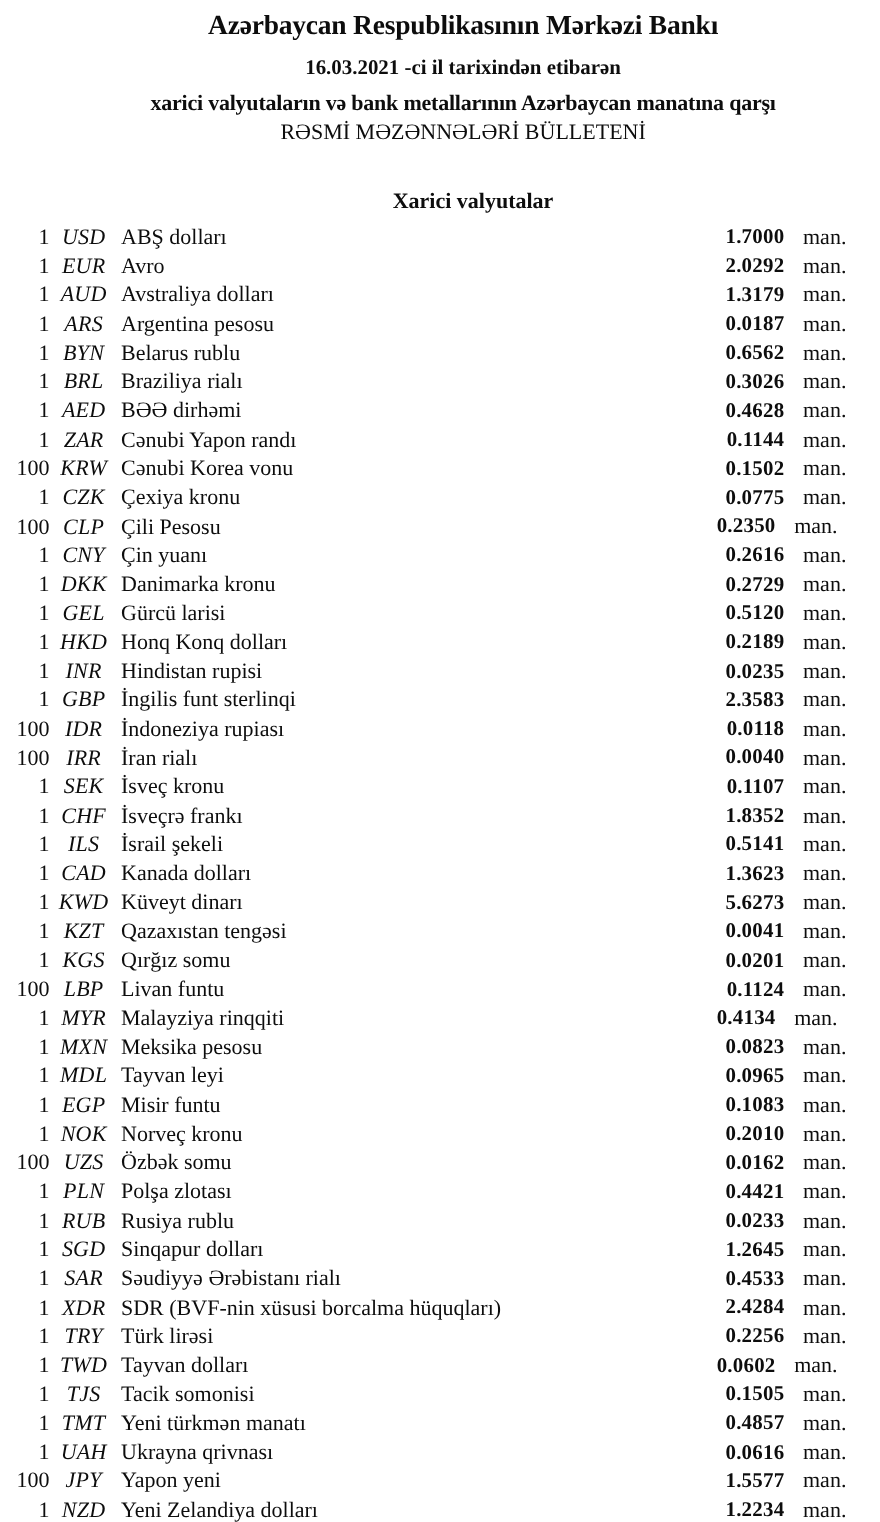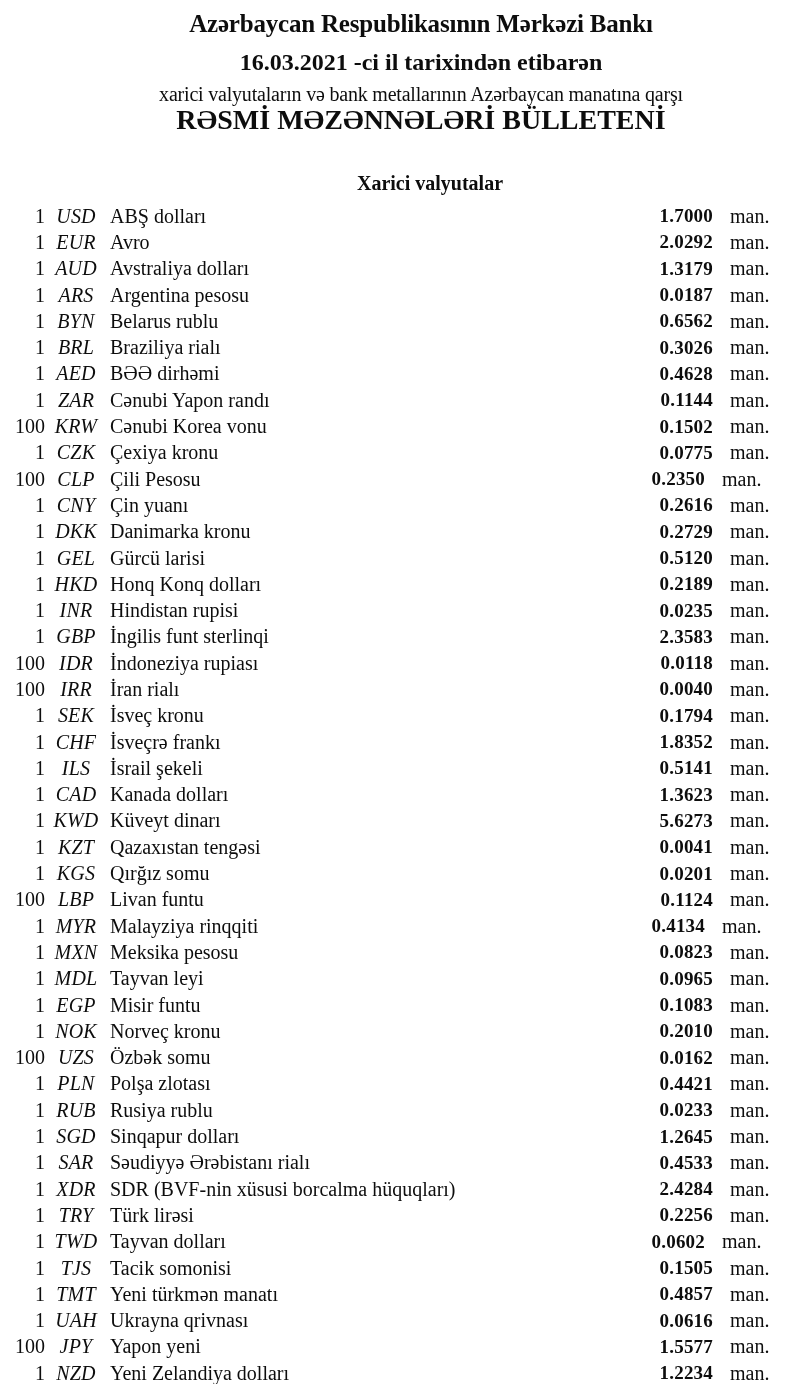--- a/index.html
+++ b/index.html
@@ -26,35 +26,35 @@
     padding-left: 42px;
   }
   .title {
     font-size: 25px;
     font-weight: bold;
     line-height: 29px;
     padding-top: 9px;
     letter-spacing: -0.2px;
   }
   .date-line {
-    font-size: 24px;
+    font-size: 19px;
     font-weight: bold;
     margin-top: 14px;
     line-height: 20px;
   }
   .subtitle-line {
     font-size: 20px;
-    font-weight: normal;
+    font-weight: bold;
     margin-top: 12px;
     line-height: 21px;
     letter-spacing: -0.2px;
   }
   .bulletin-line {
-    font-size: 28px;
-    font-weight: bold;
+    font-size: 20px;
+    font-weight: normal;
     margin-top: 4px;
     line-height: 22px;
   }
   .section-title {
     text-align: center;
     padding-left: 60px;
     font-size: 20px;
     font-weight: bold;
     margin-top: 42px;
     line-height: 21px;
@@ -229,21 +229,21 @@
         <span class="qty">100</span>
         <span class="code">IRR</span>
         <span class="name">İran rialı</span>
         <span class="rate">0.0040</span>
         <span class="man">man.</span>
       </div>
       <div class="row">
         <span class="qty">1</span>
         <span class="code">SEK</span>
         <span class="name">İsveç kronu</span>
-        <span class="rate">0.1794</span>
+        <span class="rate">0.1107</span>
         <span class="man">man.</span>
       </div>
       <div class="row">
         <span class="qty">1</span>
         <span class="code">CHF</span>
         <span class="name">İsveçrə frankı</span>
         <span class="rate">1.8352</span>
         <span class="man">man.</span>
       </div>
       <div class="row">

